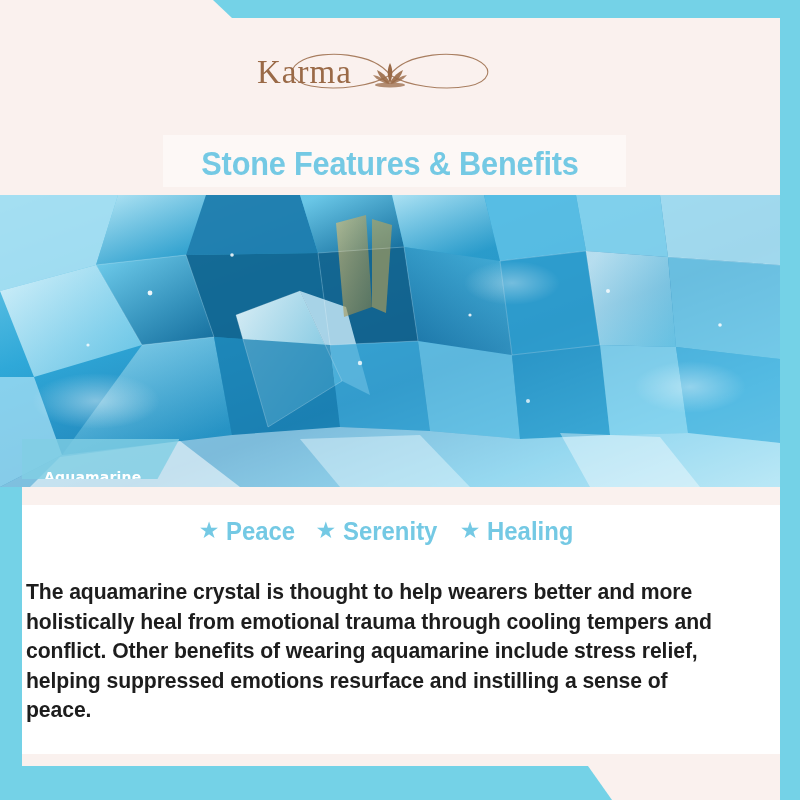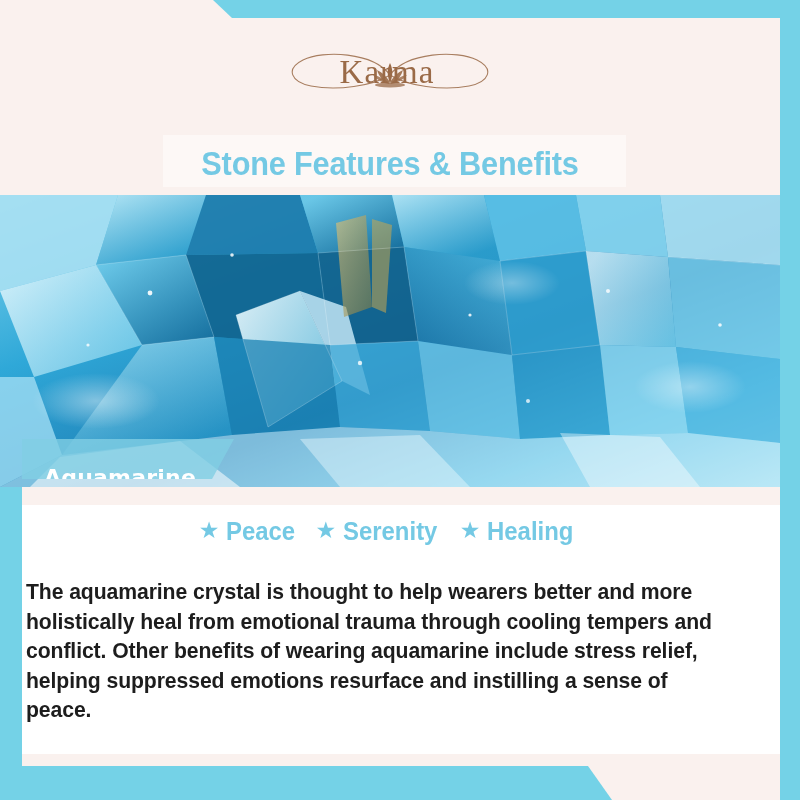--- a/index.html
+++ b/index.html
@@ -127,21 +127,21 @@
     height: 40px;
     padding: 0 38px 0 22px;
     display: flex;
     align-items: center;
     background: rgba(129, 206, 228, 0.80);
     clip-path: polygon(0 0, 100% 0, calc(100% - 22px) 100%, 0 100%);
     z-index: 4;
   }
   .stone-label span {
     color: #ffffff;
-    font-size: 22px;
+    font-size: 14px;
     font-weight: 700;
     letter-spacing: 0.2px;
     font-family: "DejaVu Sans", sans-serif;
     white-space: nowrap;
     margin-top: 36px;
   }
 
   
   .lower {
     position: absolute;
@@ -334,21 +334,21 @@
         </g>
         <g fill="#9a6a47">
           <path d="M145,40 C141,34 137,30 132,28 C134,34 137,38 142,41 Z" opacity="0.9"></path>
           <path d="M145,40 C149,34 153,30 158,28 C156,34 153,38 148,41 Z" opacity="0.9"></path>
           <path d="M145,41 C142,34 142,27 145,21 C148,27 148,34 145,41 Z"></path>
           <path d="M145,41 C139,37 134,34 128,33 C132,38 138,41 144,42 Z" opacity="0.8"></path>
           <path d="M145,41 C151,37 156,34 162,33 C158,38 152,41 146,42 Z" opacity="0.8"></path>
           <ellipse cx="145" cy="43" rx="15" ry="2.4" opacity="0.75"></ellipse>
         </g>
       </svg>
-      <div style="position:absolute;left:0;top:0;width:290px;height:66px;display:flex;align-items:center;justify-content:center;">
+      <div style="position:absolute;left:13px;top:0;width:290px;height:66px;display:flex;align-items:center;justify-content:space-between;">
         <span style="font-family:'Liberation Serif',serif;font-size:33px;color:#9a6a47;letter-spacing:1px;padding-left:4px;">Karma</span>
       </div>
     </div>
   </div>
 
   <div class="title-band">
     <div class="title-plate"></div>
   </div>
   <div class="title-text">Stone Features &amp; Benefits</div>
 

